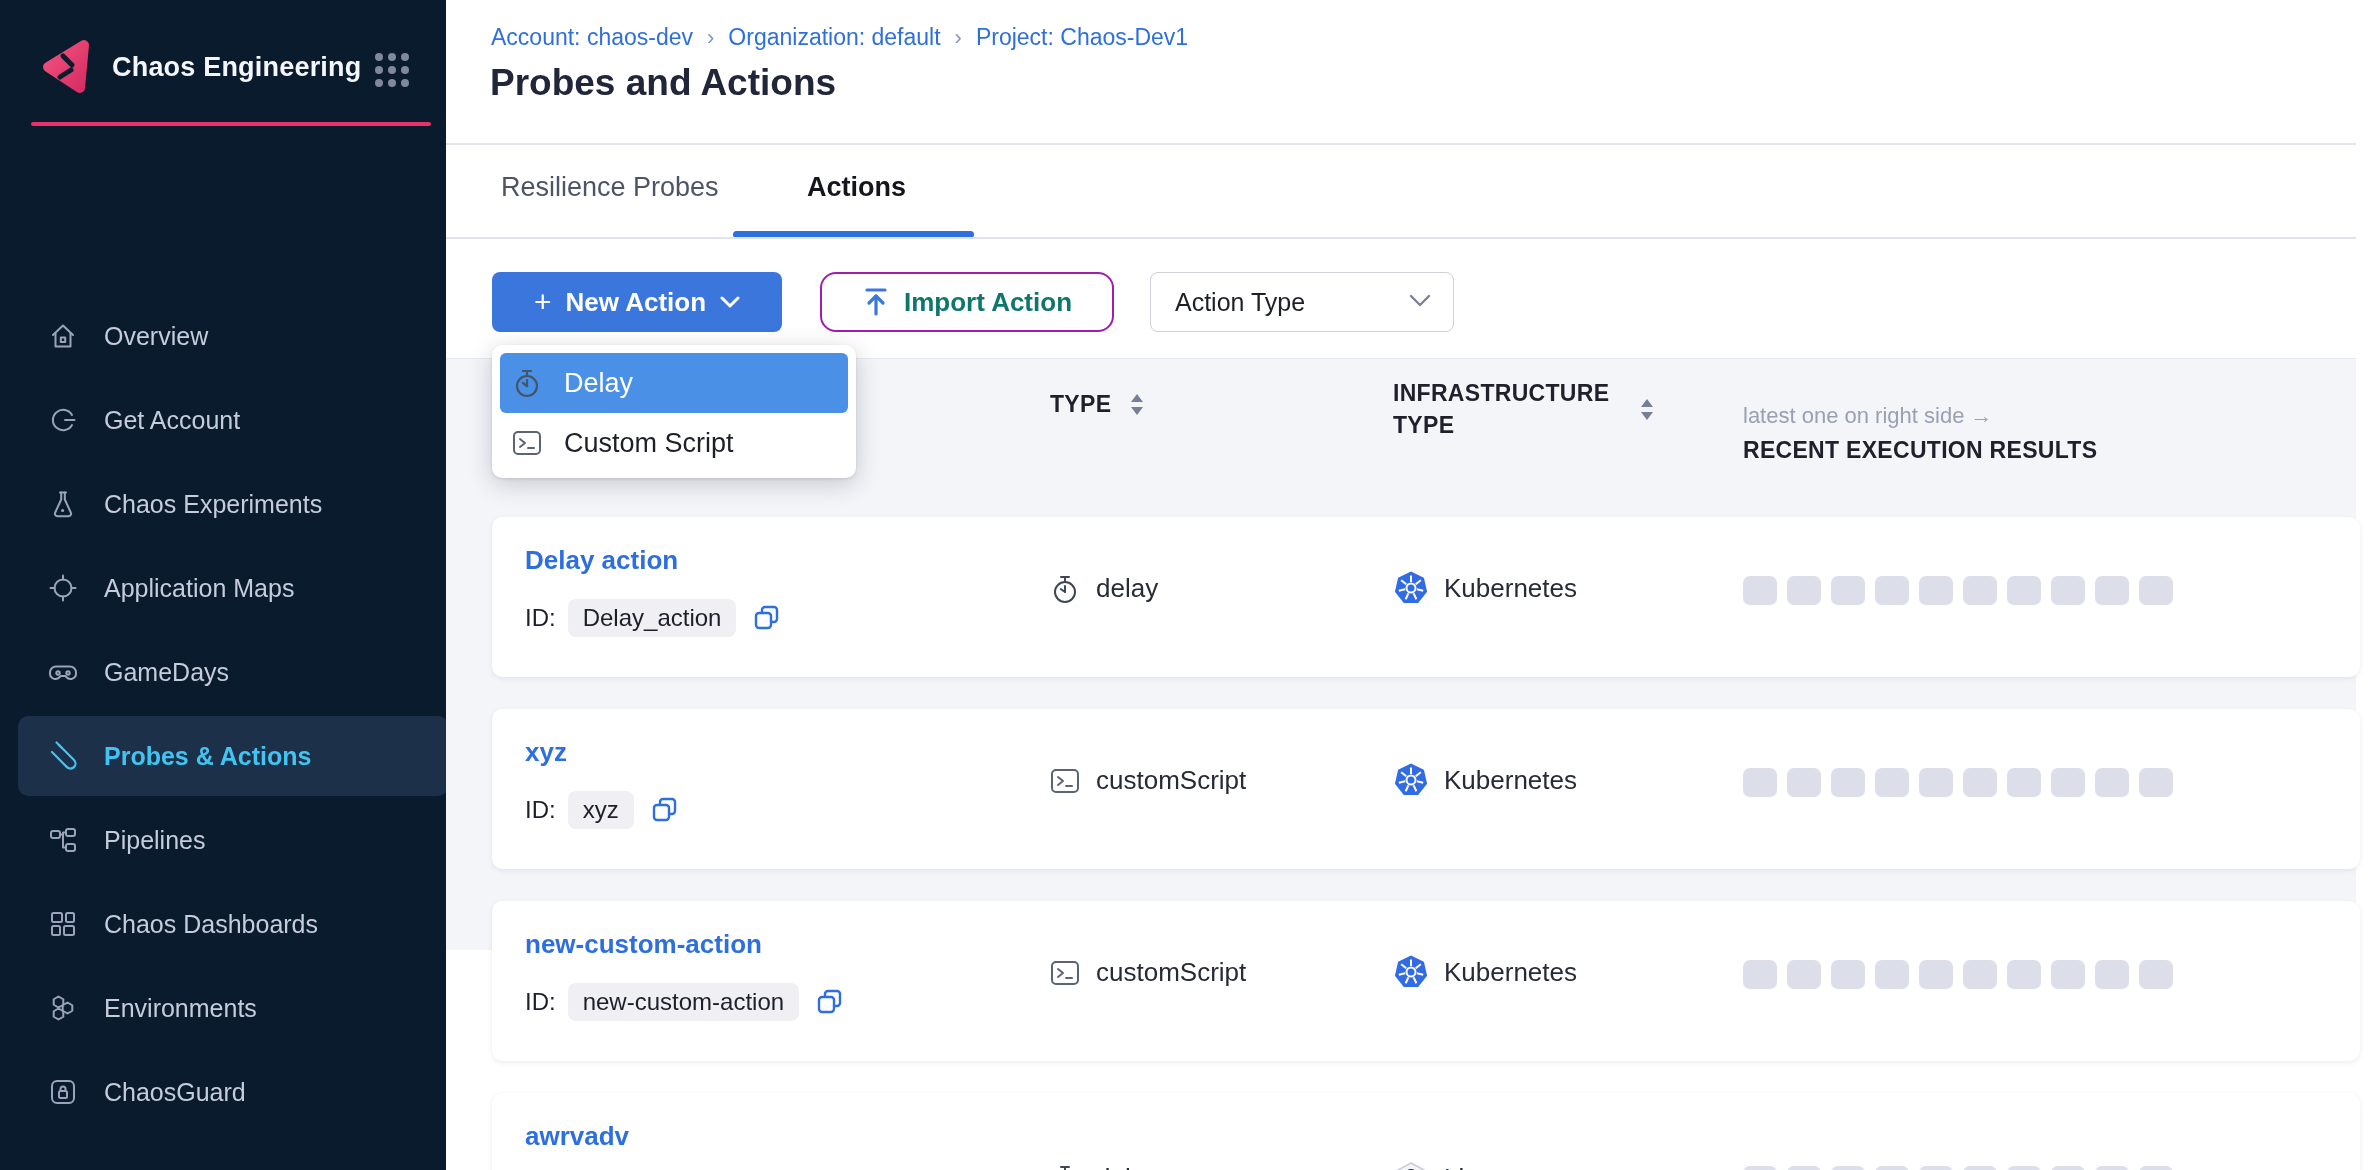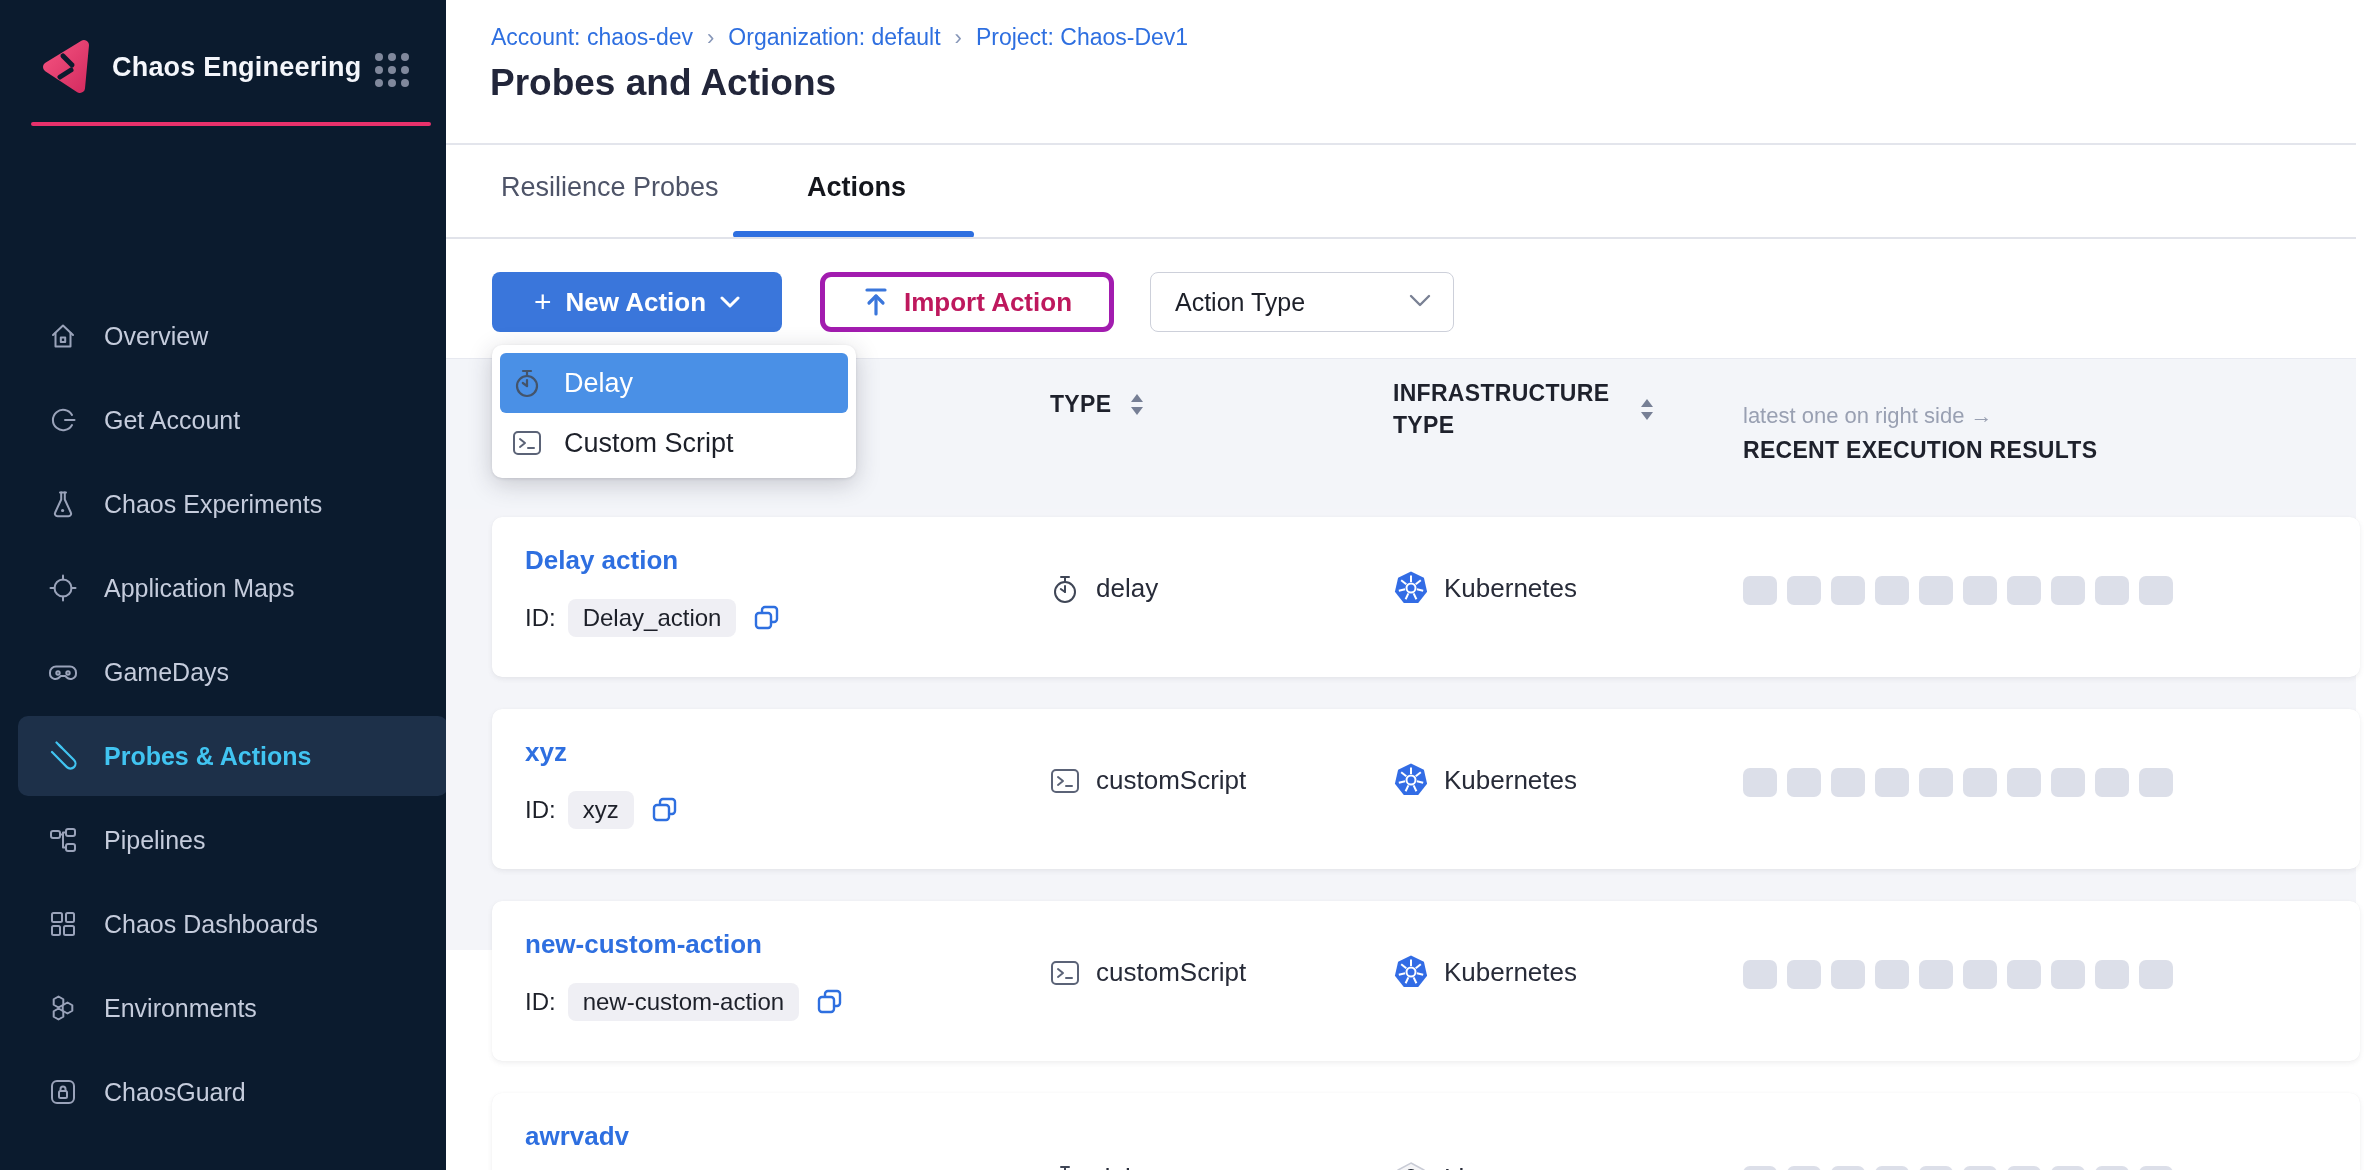--- a/index.html
+++ b/index.html
@@ -40,22 +40,22 @@
 
   .tab { position:absolute; top:172px; font-size:27px; color:#4e5468; cursor:pointer; }
   .tab.active { color:#14161c; font-weight:bold; }
   .tab-underline { position:absolute; left:287px; top:231px; width:241px; height:7px; background:#2e6fe0; border-radius:4px; }
   .divider2 { position:absolute; left:0; top:237px; width:1910px; height:2px; background:#e1e3ea; }
 
   
   .btn-primary { position:absolute; left:46px; top:272px; width:290px; height:60px; background:#3a76db; border:none;
                  border-radius:8px; color:#fff; font-size:26px; font-weight:bold; display:flex; align-items:center;
                  justify-content:center; gap:14px; cursor:pointer; font-family:inherit; }
-  .btn-outline { position:absolute; left:374px; top:272px; width:294px; height:60px; background:#fff; border:5px solid #a21caf;
-                 border-radius:11px; color:#be185d; font-size:26px; font-weight:bold; display:flex; align-items:center;
+  .btn-outline { position:absolute; left:374px; top:272px; width:294px; height:60px; background:#fff; border:2px solid #a21caf;
+                 border-radius:16px; color:#0f766e; font-size:26px; font-weight:bold; display:flex; align-items:center;
                  justify-content:center; gap:14px; cursor:pointer; font-family:inherit; }
   .select-box { position:absolute; left:704px; top:272px; width:304px; height:60px; background:#fff; border:1.5px solid #cdd0da;
                 border-radius:8px; display:flex; align-items:center; cursor:pointer; }
   .select-box .sel-label { margin-left:24px; font-size:25px; color:#1d2029; }
   .select-box .sel-chev { position:absolute; right:22px; top:21px; }
 
   
   .menu { position:absolute; left:46px; top:345px; width:364px; height:133px; background:#fff; border-radius:10px;
           box-shadow:0 6px 24px rgba(40,41,61,.22), 0 1px 3px rgba(40,41,61,.12); z-index:50; }
   .menu-item { position:absolute; left:8px; width:348px; height:60px; display:flex; align-items:center; gap:22px;

